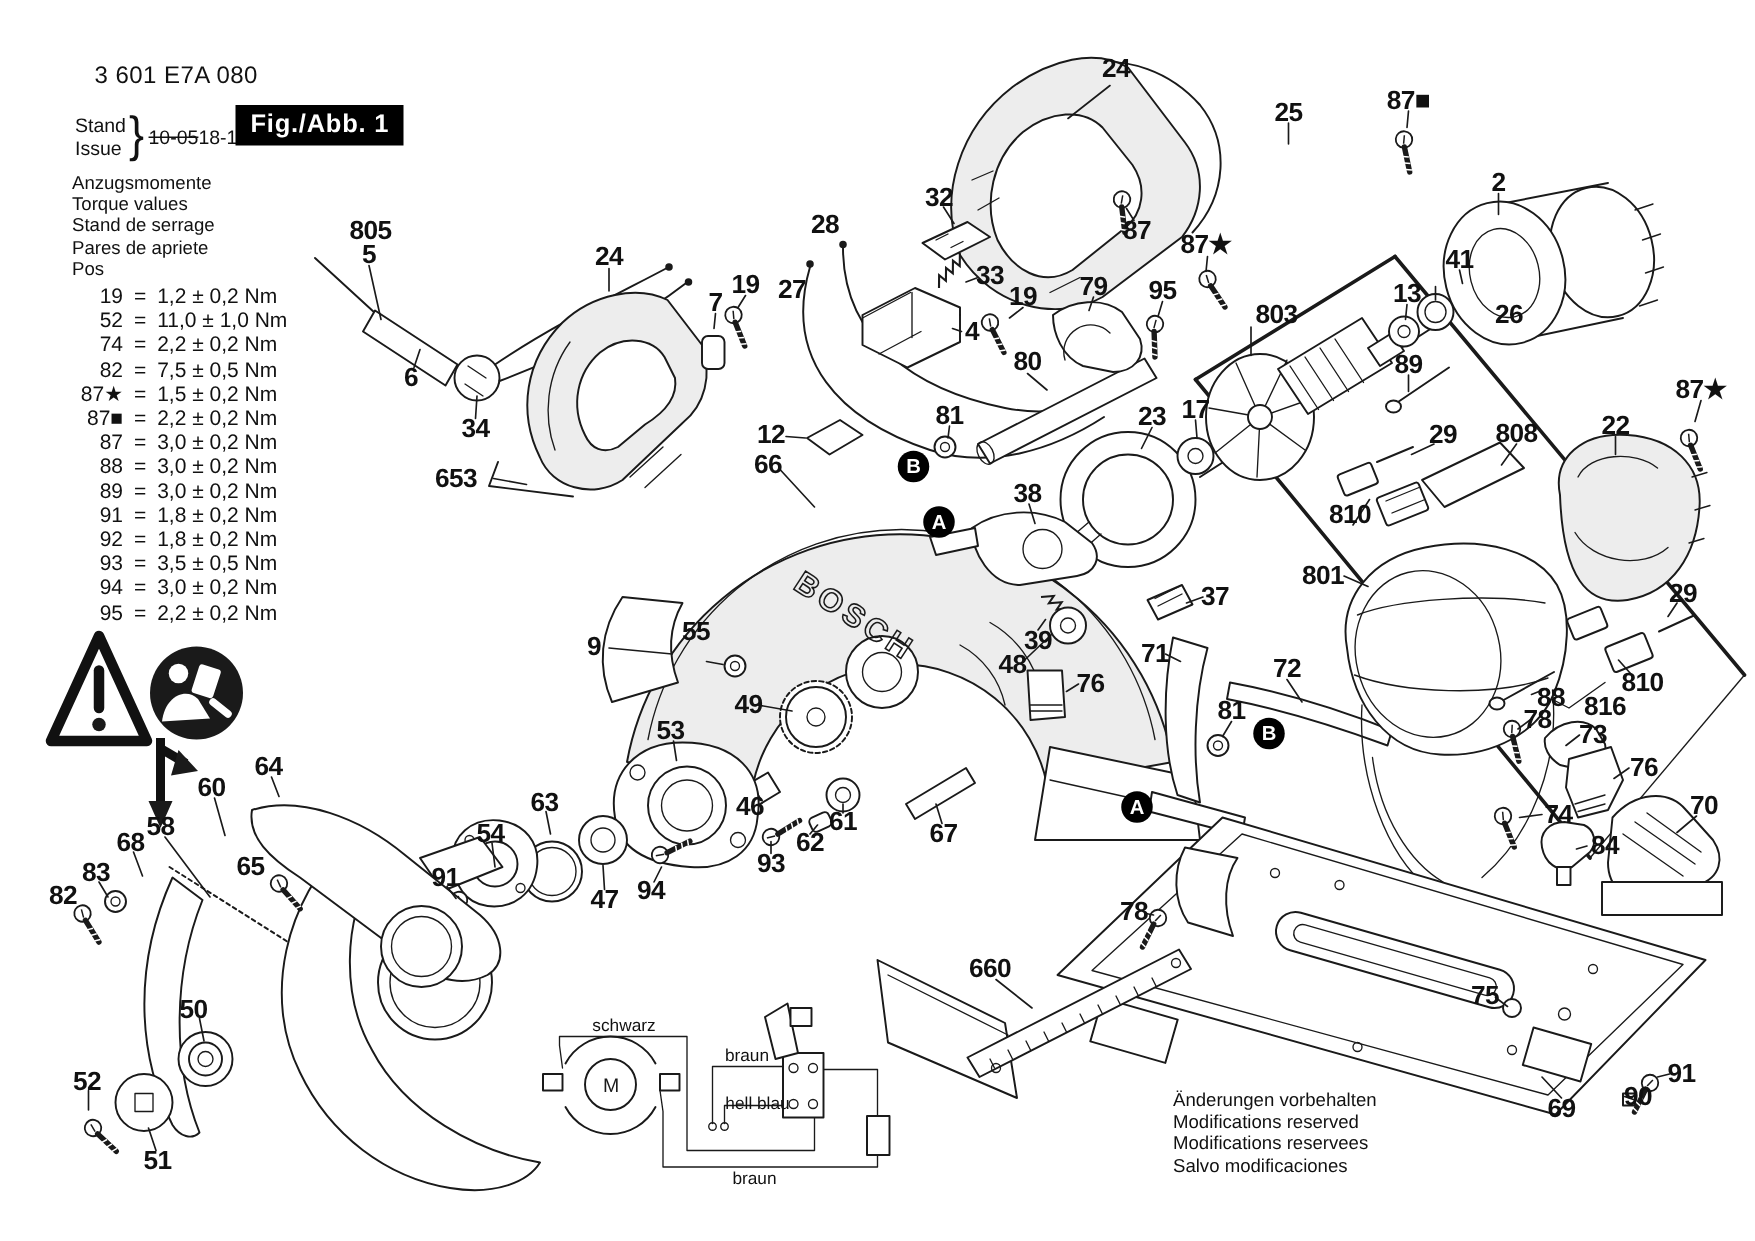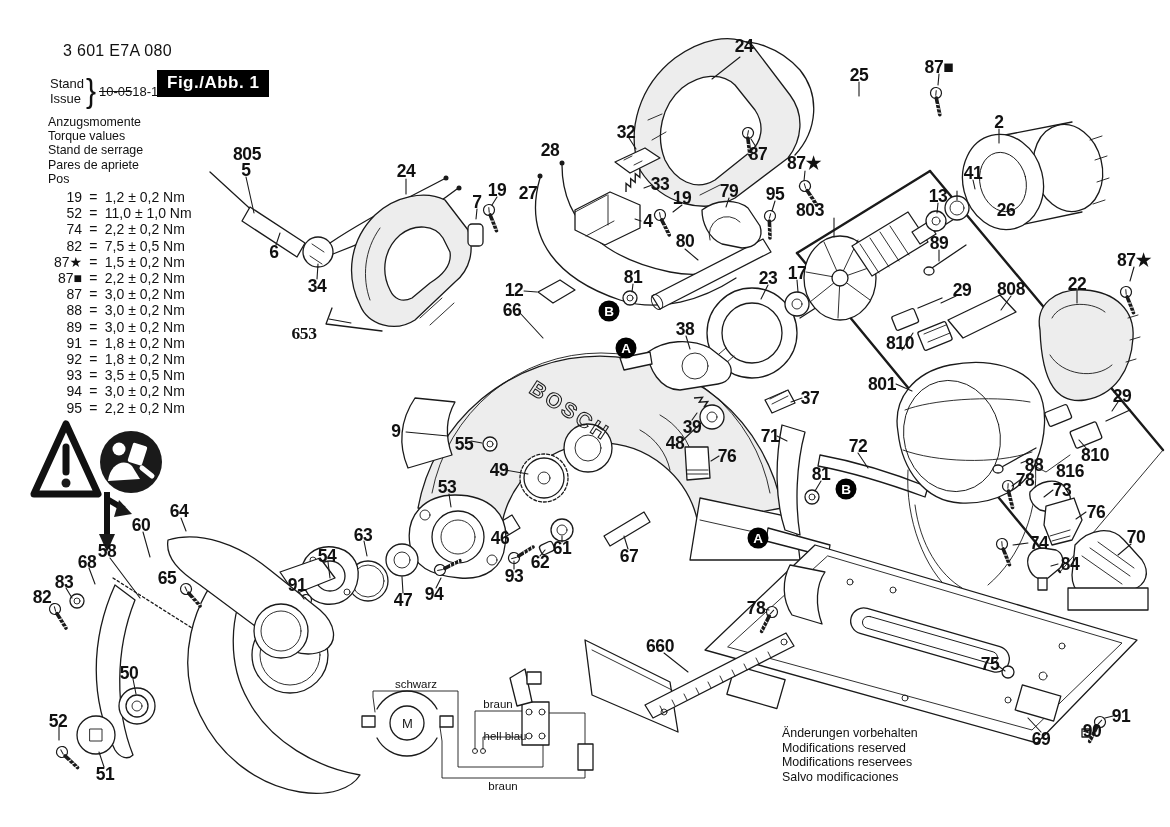--- a/index.html
+++ b/index.html
@@ -487,53 +487,53 @@
 
   <div>
 
   <div class="part-label" style="position: absolute; left: 247px; top: 154px;">805</div>
       <div class="part-label" style="position: absolute; left: 246px; top: 170px;">5</div>
       <div class="part-label" style="position: absolute; left: 274px; top: 252px;">6</div>
       <div class="part-label" style="position: absolute; left: 317px; top: 286px;">34</div>
       <div class="part-label" style="position: absolute; left: 406px; top: 171px;">24</div>
       <div class="part-label" style="position: absolute; left: 477px; top: 202px;">7</div>
       <div class="part-label" style="position: absolute; left: 497px; top: 190px;">19</div>
-      <div class="part-label" style="position: absolute; left: 304px; top: 333px; font-family: Liberation Serif, serif;">653</div>
+      <div class="part-label" style="position: absolute; left: 304px; top: 319px;">653</div>
       <div class="part-label" style="position: absolute; left: 528px; top: 161px; margin-top: 32px;">27</div>
       <div class="part-label" style="position: absolute; left: 550px; top: 150px;">28</div>
       <div class="part-label" style="position: absolute; left: 626px; top: 132px;">32</div>
       <div class="part-label" style="position: absolute; left: 660px; top: 184px;">33</div>
       <div class="part-label" style="position: absolute; left: 682px; top: 198px;">19</div>
       <div class="part-label" style="position: absolute; left: 648px; top: 221px;">4</div>
       <div class="part-label" style="position: absolute; left: 729px; top: 191px;">79</div>
       <div class="part-label" style="position: absolute; left: 775px; top: 194px;">95</div>
       <div class="part-label" style="position: absolute; left: 758px; top: 154px;">87</div>
       <div class="part-label" style="position: absolute; left: 744px; top: 46px;">24</div>
       <div class="part-label" style="position: absolute; left: 859px; top: 75px;">25</div>
       <div class="part-label" style="position: absolute; left: 804px; top: 163px;">87★</div>
-      <div class="part-label" style="position: absolute; left: 810px; top: 210px;">803</div>
+      <div class="part-label" style="position: absolute; left: 851px; top: 210px;">803</div>
       <div class="part-label" style="position: absolute; left: 939px; top: 67px;">87■</div>
       <div class="part-label" style="position: absolute; left: 999px; top: 122px;">2</div>
       <div class="part-label" style="position: absolute; left: 973px; top: 173px;">41</div>
       <div class="part-label" style="position: absolute; left: 1006px; top: 184px; margin-top: 26px;">26</div>
       <div class="part-label" style="position: absolute; left: 938px; top: 196px;">13</div>
       <div class="part-label" style="position: absolute; left: 939px; top: 243px;">89</div>
       <div class="part-label" style="position: absolute; left: 962px; top: 290px;">29</div>
       <div class="part-label" style="position: absolute; left: 1011px; top: 289px;">808</div>
       <div class="part-label" style="position: absolute; left: 1077px; top: 284px;">22</div>
       <div class="part-label" style="position: absolute; left: 1134px; top: 260px;">87★</div>
       <div class="part-label" style="position: absolute; left: 514px; top: 290px;">12</div>
       <div class="part-label" style="position: absolute; left: 512px; top: 310px;">66</div>
       <div class="part-label" style="position: absolute; left: 685px; top: 241px;">80</div>
       <div class="part-label" style="position: absolute; left: 633px; top: 277px;">81</div>
       <div class="part-label" style="position: absolute; left: 768px; top: 278px;">23</div>
       <div class="part-label" style="position: absolute; left: 797px; top: 273px;">17</div>
       <div class="part-label" style="position: absolute; left: 685px; top: 329px;">38</div>
       <div class="part-label" style="position: absolute; left: 396px; top: 431px;">9</div>
-      <div class="part-label" style="position: absolute; left: 464px; top: 444px;">55</div>
+      <div class="part-label" style="position: absolute; left: 464px; top: 421px;">55</div>
       <div class="part-label" style="position: absolute; left: 499px; top: 470px;">49</div>
       <div class="part-label" style="position: absolute; left: 692px; top: 427px;">39</div>
       <div class="part-label" style="position: absolute; left: 675px; top: 443px;">48</div>
       <div class="part-label" style="position: absolute; left: 810px; top: 398px;">37</div>
       <div class="part-label" style="position: absolute; left: 727px; top: 456px;">76</div>
       <div class="part-label" style="position: absolute; left: 770px; top: 436px;">71</div>
       <div class="part-label" style="position: absolute; left: 858px; top: 446px;">72</div>
       <div class="part-label" style="position: absolute; left: 821px; top: 474px;">81</div>
       <div class="part-label" style="position: absolute; left: 447px; top: 487px;">53</div>
       <div class="part-label" style="position: absolute; left: 363px; top: 535px;">63</div>

